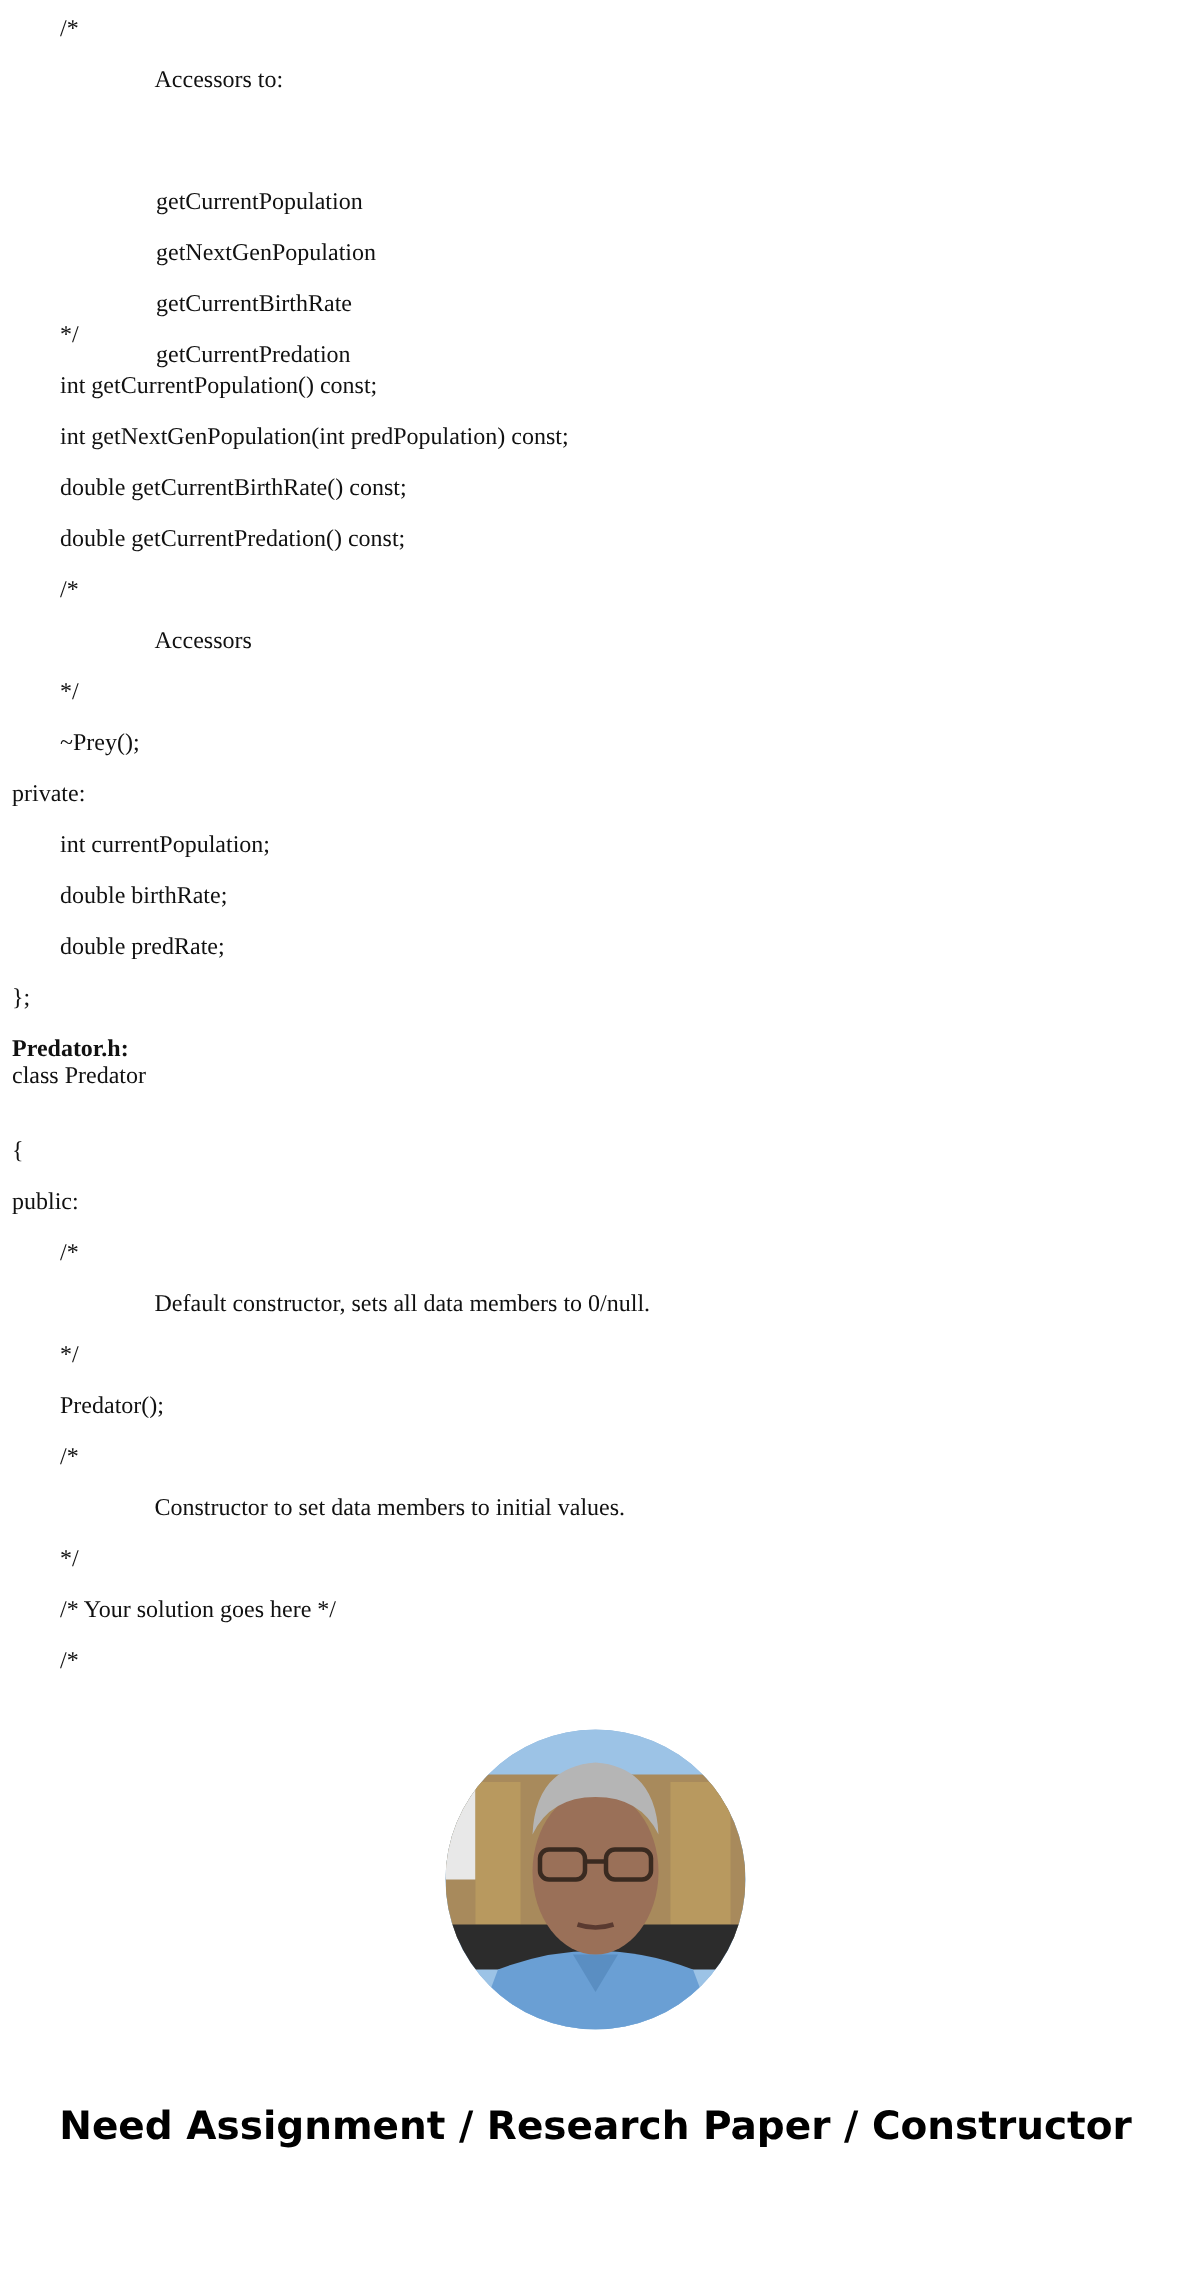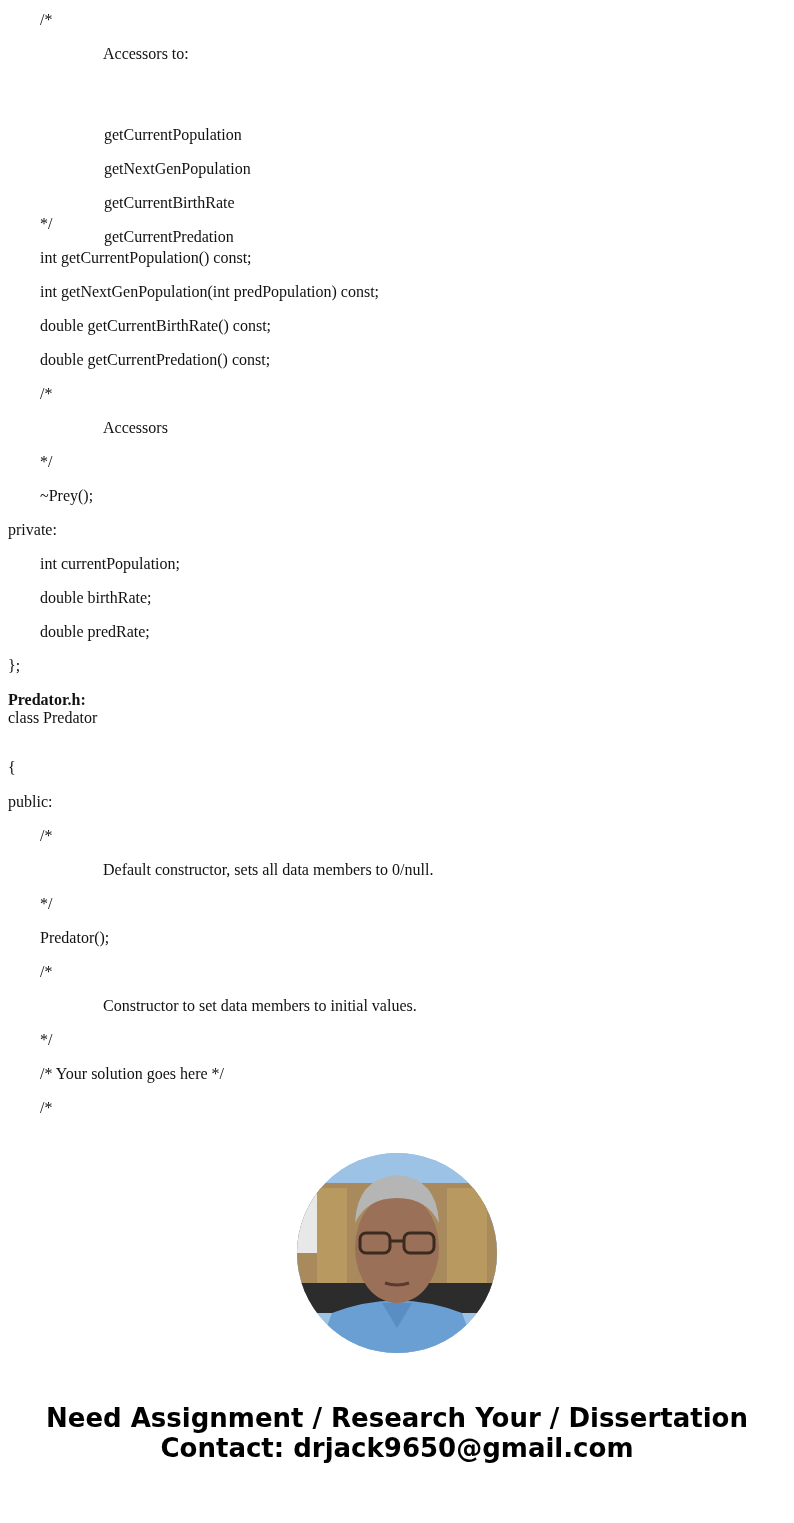--- a/index.html
+++ b/index.html
@@ -74,15 +74,14 @@
     <ellipse cx="100" cy="95" rx="42" ry="55" fill="#9a7058"></ellipse>
     <path d="M58 70 Q60 25 100 22 Q140 25 142 70 Q130 45 100 45 Q70 45 58 70 Z" fill="#b5b5b5"></path>
     <rect x="63" y="80" width="30" height="20" rx="6" fill="none" stroke="#3a2a20" stroke-width="3"></rect>
     <rect x="107" y="80" width="30" height="20" rx="6" fill="none" stroke="#3a2a20" stroke-width="3"></rect>
     <line x1="93" y1="88" x2="107" y2="88" stroke="#3a2a20" stroke-width="3"></line>
     <path d="M88 130 Q100 134 112 130" stroke="#5a3a30" stroke-width="3" fill="none"></path>
   </svg>
 </div>
 
 <div class="promo">
-  <div>Need Assignment / Research Your / Dissertation</div>
-  <div>Contact: drjack9650@gmail.com</div>
+  <div>Need Assignment / Research Paper / Constructor</div>
 </div>
 
 </body></html>

